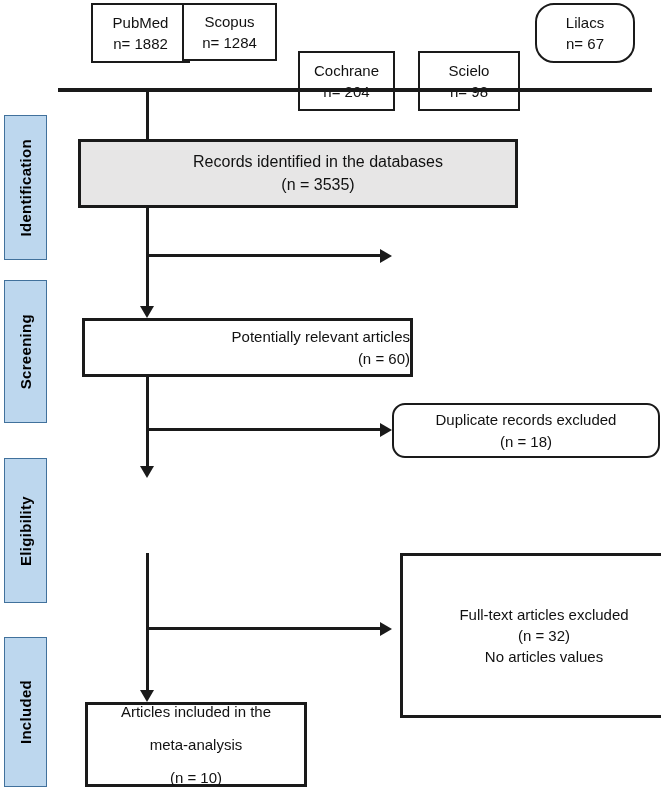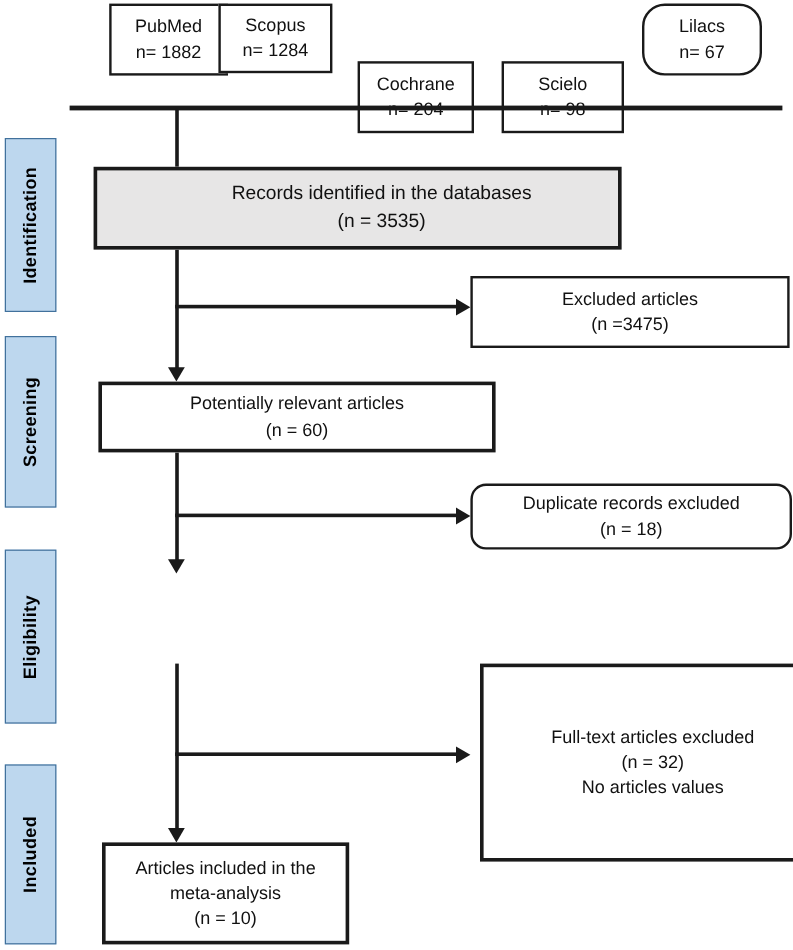--- a/index.html
+++ b/index.html
@@ -95,41 +95,37 @@
   <div class="hline" style="left:146px; top:428px; width:236px;"></div>
   <div class="ah-right" style="left:380px; top:423px;"></div>
   <div class="hline" style="left:146px; top:627px; width:236px;"></div>
   <div class="ah-right" style="left:380px; top:622px;"></div>
 
   <div class="box b3 gray" style="left:78px; top:139px; width:440px; height:69px; font-size:16px;">
     <span>Records identified in the databases</span>
     <span>(n = 3535)</span>
   </div>
 
-  <div class="box" style="left:392px; top:230px; width:266px; height:60px;">
-    <span>Excluded articles</span>
-    <span>(n =3475)</span>
-  </div>
 
-  <div class="box b3" style="left:82px; top:318px; width:331px; height:59px;">
+  <div class="box b3" style="left:82px; top:318px; width:331px; height:59px;align-items:flex-end;">
     <span>Potentially relevant articles</span>
     <span>(n = 60)</span>
   </div>
 
   <div class="box" style="left:392px; top:403px; width:268px; height:55px;border-radius:13px;">
     <span>Duplicate records excluded</span>
     <span>(n = 18)</span>
   </div>
 
 
   <div class="box b3" style="left:400px; top:553px; width:288px; height:165px;">
     <span>Full-text articles excluded</span>
     <span>(n = 32)</span>
     <span>No articles values</span>
   </div>
 
-  <div class="box b3" style="left:85px; top:702px; width:206px; height:85px;">
+  <div class="box b3" style="left:85px; top:702px; width:222px; height:85px;gap:12px;">
     <span>Articles included in the</span>
     <span>meta-analysis</span>
     <span>(n = 10)</span>
   </div>
 
 </div>
 
 </body></html>

